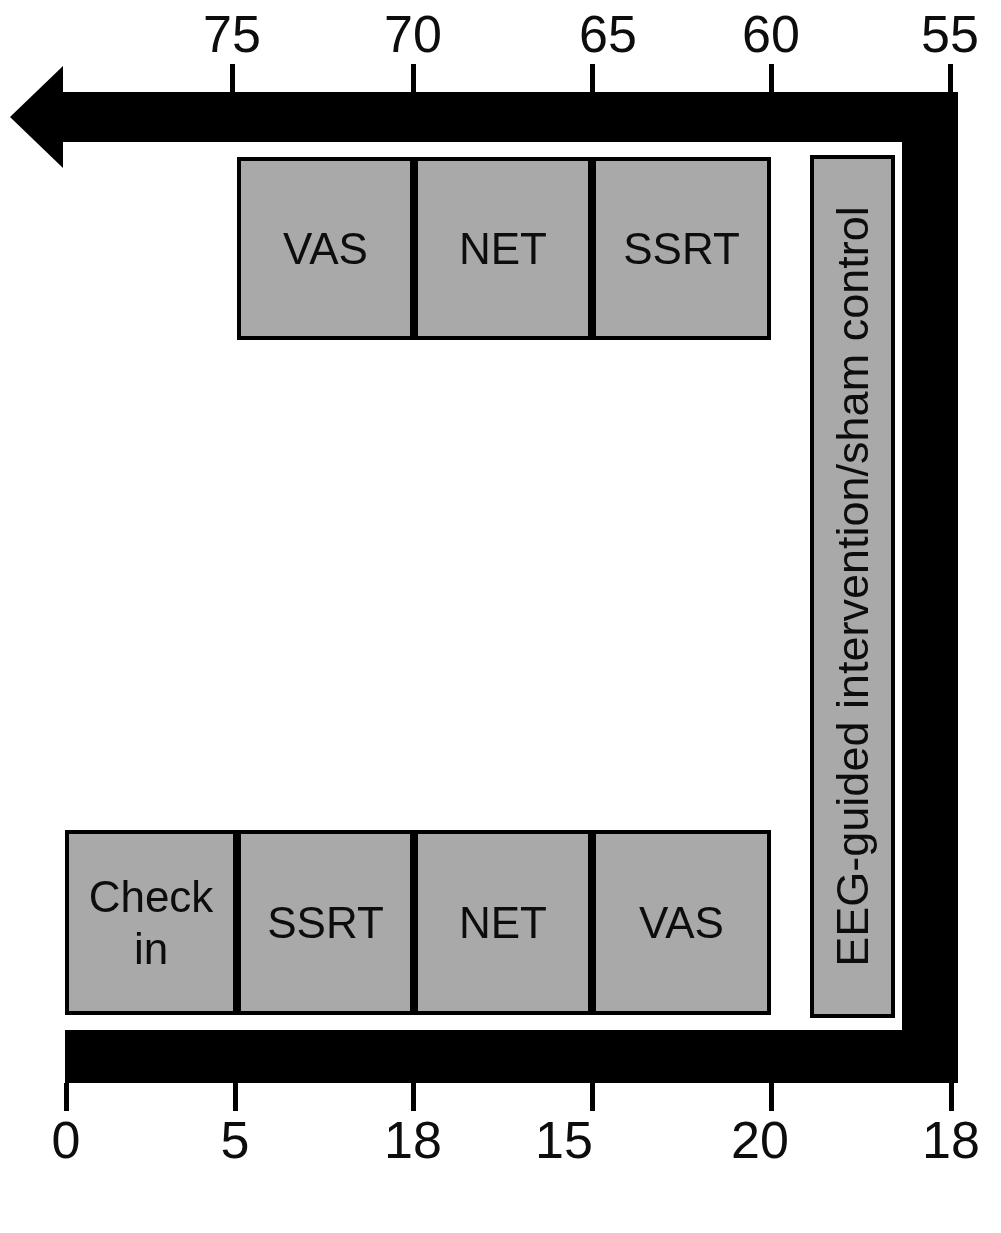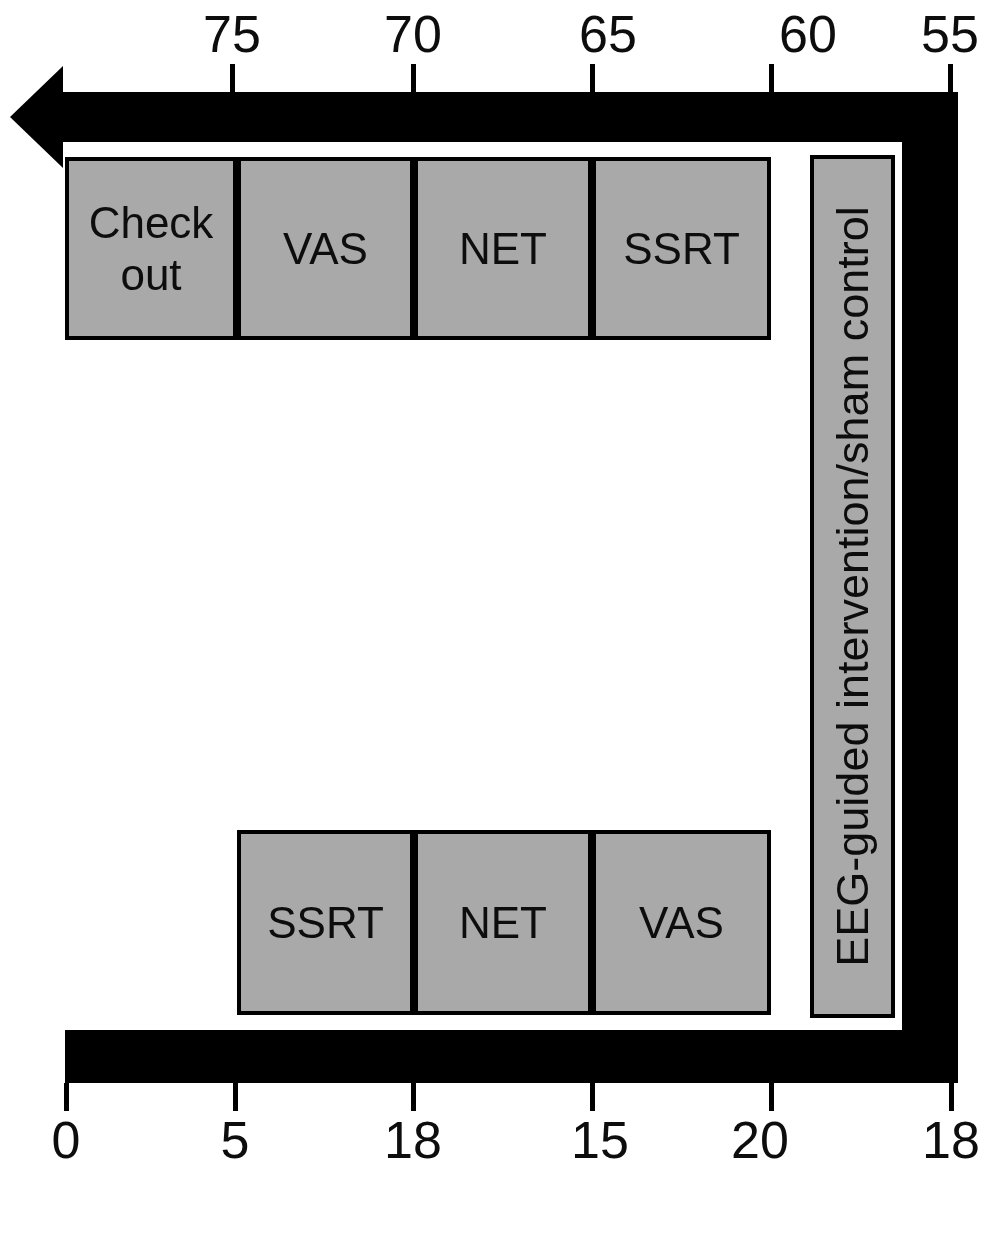--- a/index.html
+++ b/index.html
@@ -113,58 +113,58 @@
 
   <div class="tick tick-top" style="left:230px"></div>
   <div class="tick tick-top" style="left:411px"></div>
   <div class="tick tick-top" style="left:590px"></div>
   <div class="tick tick-top" style="left:769px"></div>
   <div class="tick tick-top" style="left:948px"></div>
 
   <div class="ticklabel ticklabel-top" style="left:232px">75</div>
   <div class="ticklabel ticklabel-top" style="left:413px">70</div>
   <div class="ticklabel ticklabel-top" style="left:608px">65</div>
-  <div class="ticklabel ticklabel-top" style="left:808px">60</div>
+  <div class="ticklabel ticklabel-top" style="left:771px">60</div>
   <div class="ticklabel ticklabel-top" style="left:950px">55</div>
 
-  <div class="task-box row-top" style="left:65px;width:172px">
-    <span>Check out</span>
-  </div>
   <div class="task-box row-top" style="left:237px;width:177px">
     <span>VAS</span>
   </div>
   <div class="task-box row-top" style="left:414px;width:178px">
     <span>NET</span>
   </div>
   <div class="task-box row-top" style="left:592px;width:179px">
     <span>SSRT</span>
   </div>
 
   <div class="intervention-box">
     <span class="vtext">EEG-guided intervention/sham control</span>
   </div>
 
+  <div class="task-box row-bottom" style="left:65px;width:172px">
+    <span>Check in</span>
+  </div>
   <div class="task-box row-bottom" style="left:237px;width:177px">
     <span>SSRT</span>
   </div>
   <div class="task-box row-bottom" style="left:414px;width:178px">
     <span>NET</span>
   </div>
   <div class="task-box row-bottom" style="left:592px;width:179px">
     <span>VAS</span>
   </div>
 
   <div class="tick tick-bottom" style="left:64px"></div>
   <div class="tick tick-bottom" style="left:233px"></div>
   <div class="tick tick-bottom" style="left:411px"></div>
   <div class="tick tick-bottom" style="left:590px"></div>
   <div class="tick tick-bottom" style="left:769px"></div>
   <div class="tick tick-bottom" style="left:949px"></div>
 
   <div class="ticklabel ticklabel-bottom" style="left:66px">0</div>
   <div class="ticklabel ticklabel-bottom" style="left:235px">5</div>
   <div class="ticklabel ticklabel-bottom" style="left:413px">18</div>
-  <div class="ticklabel ticklabel-bottom" style="left:600px">15</div>
+  <div class="ticklabel ticklabel-bottom" style="left:564px">15</div>
   <div class="ticklabel ticklabel-bottom" style="left:760px">20</div>
   <div class="ticklabel ticklabel-bottom" style="left:951px">18</div>
 
 
 </div>
 
 </body></html>

